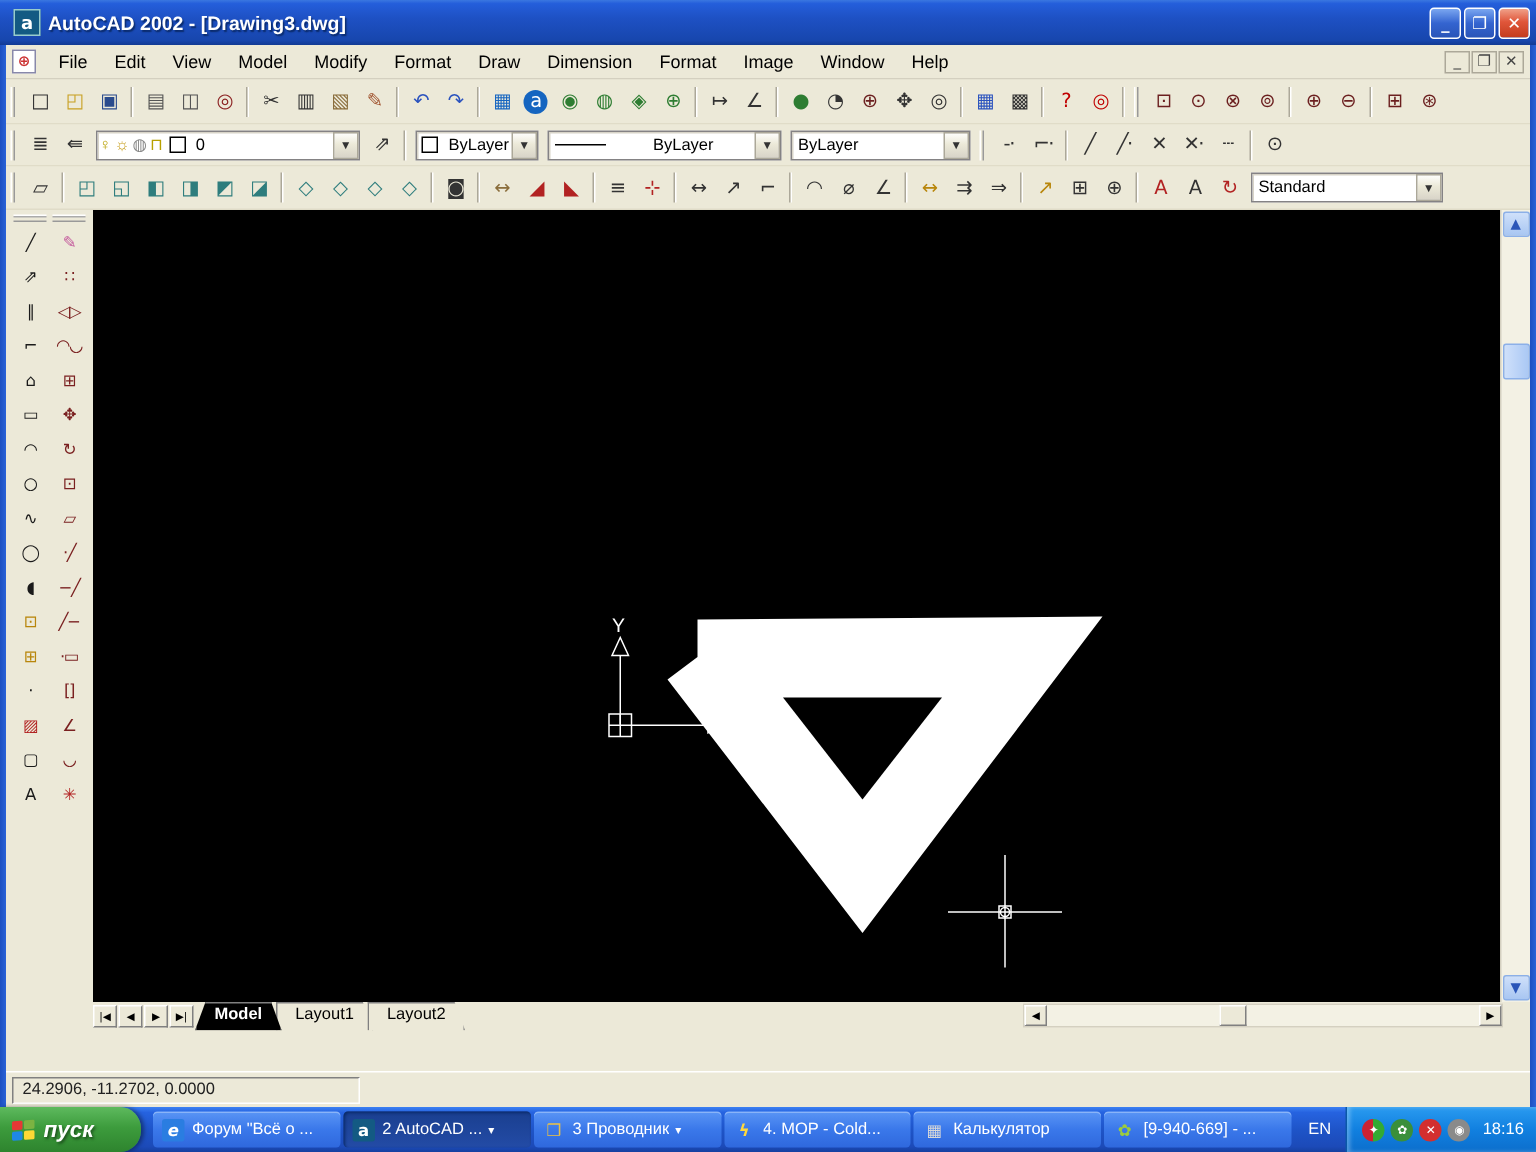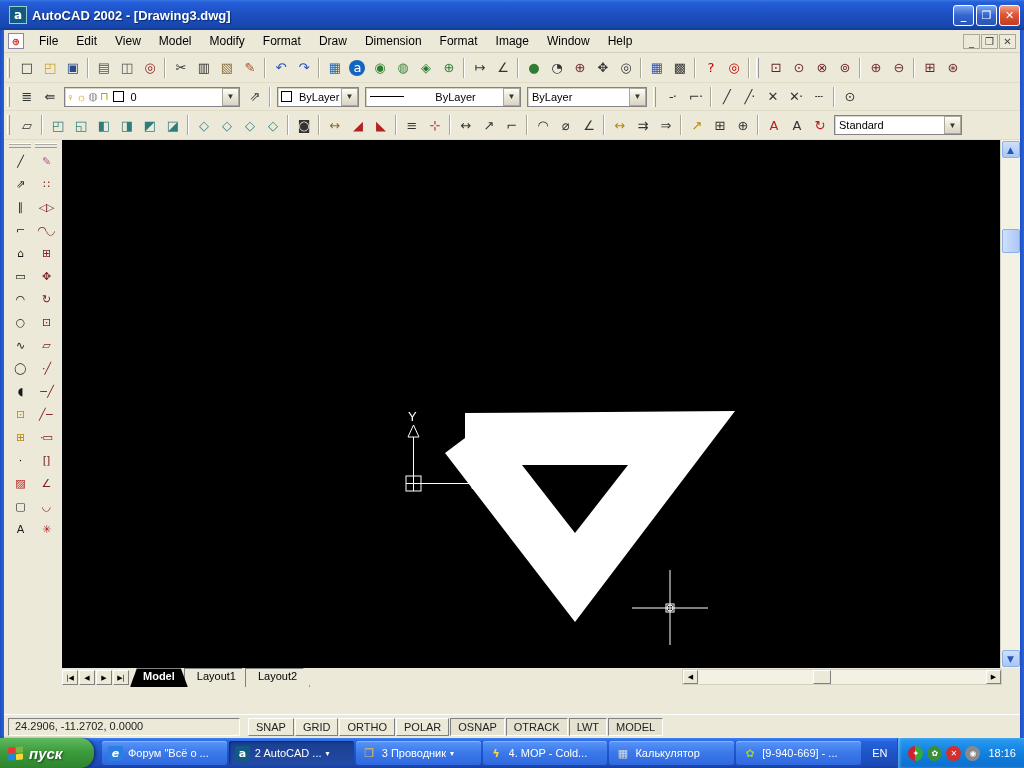--- a/index.html
+++ b/index.html
@@ -455,30 +455,20 @@
     <div id="hscroll">
       <span class="harrow" style="left:0">◀</span>
       <span id="hthumb"></span>
       <span class="harrow" style="right:0">▶</span>
     </div>
   </div>
 
 
   <div id="statusbar">
     <div id="coords">24.2906, -11.2702, 0.0000</div>
-    <div style="display:flex">
-        <span class="stog">SNAP</span>
-        <span class="stog">GRID</span>
-        <span class="stog">ORTHO</span>
-        <span class="stog">POLAR</span>
-        <span class="stog pressed">OSNAP</span>
-        <span class="stog pressed">OTRACK</span>
-        <span class="stog pressed">LWT</span>
-        <span class="stog pressed">MODEL</span>
-      </div>
   </div>
 
   <div id="taskbar">
     <div id="startbtn">
       <span id="startflag">
         <span style="background:#e53935"></span>
           <span style="background:#7cb342"></span>
         <span style="background:#1e88e5"></span>
           <span style="background:#fdd835"></span>
       </span>

